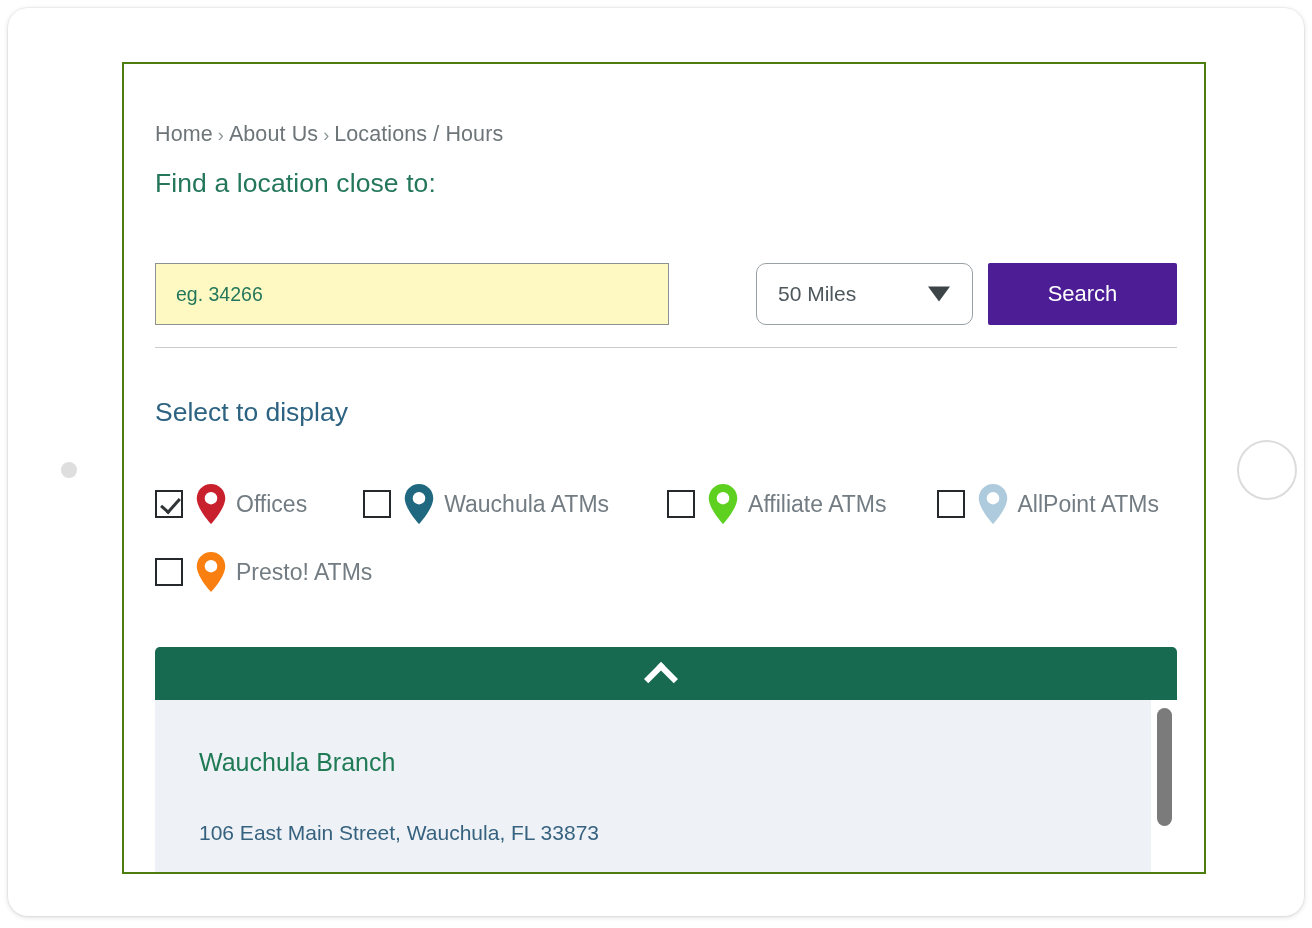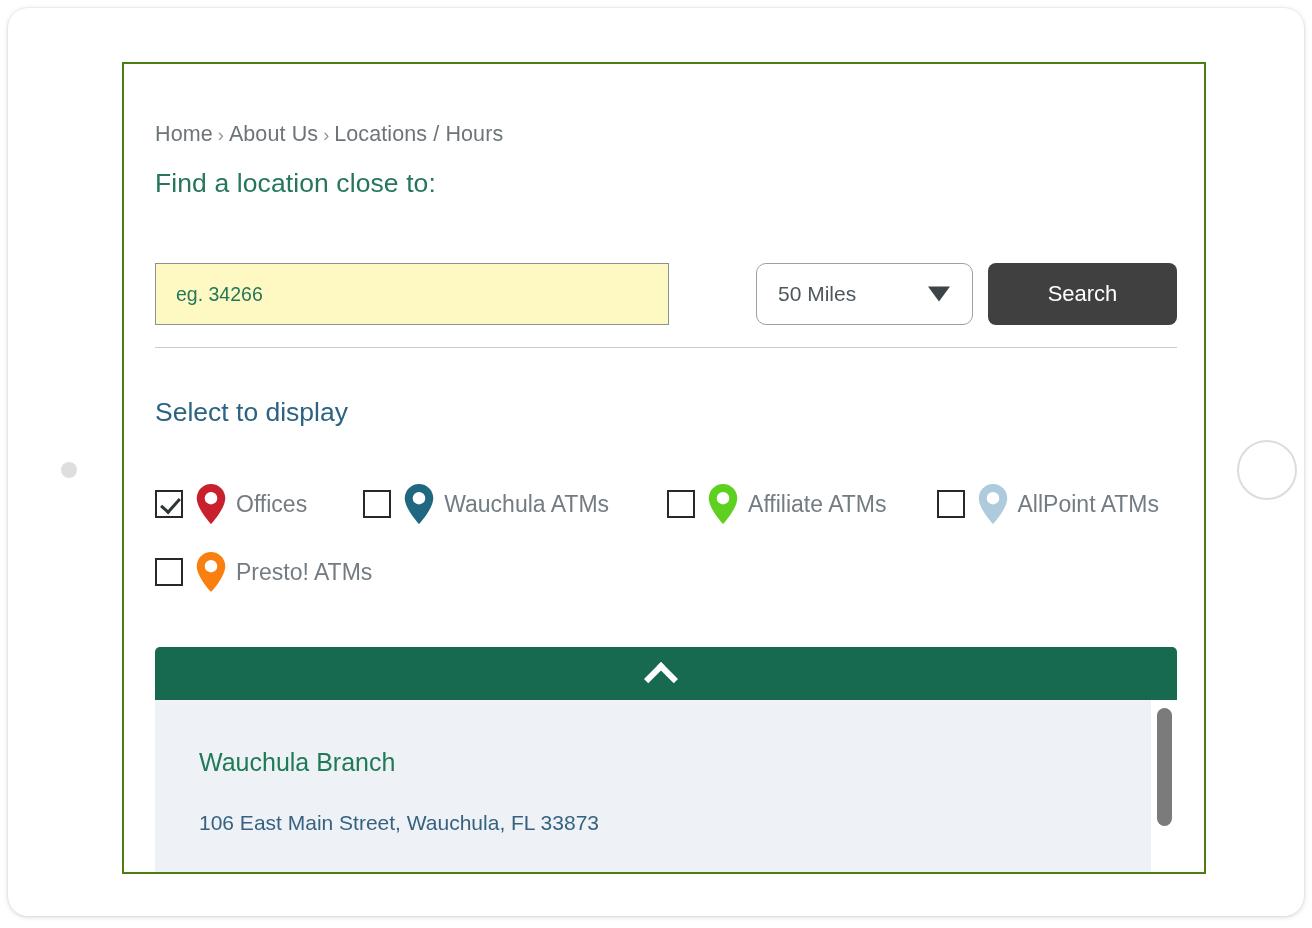--- a/index.html
+++ b/index.html
@@ -149,27 +149,27 @@
     border-right: 11px solid transparent;
     border-top: 15px solid #3d4448;
   }
 
   #search-button {
     position: absolute;
     left: 833px;
     top: 54px;
     width: 189px;
     height: 62px;
-    background: #404040;
+    background: #4c1d95;
     border: none;
     color: #ffffff;
     font-family: "Liberation Sans", sans-serif;
     font-size: 22px;
     cursor: pointer;
-    border-radius: 8px;
+    border-radius: 2px;
   }
 
   
   #divider {
     position: absolute;
     top: 283px;
     left: 0;
     width: 1022px;
     height: 1px;
     background: #c9cdcf;
@@ -278,21 +278,21 @@
   .result-item {
     padding: 48px 0 0 44px;
   }
   .result-title {
     font-size: 25px;
     font-weight: normal;
     color: #1f7a55;
     white-space: nowrap;
   }
   .result-address {
-    margin-top: 34px;
+    margin-top: 44px;
     font-size: 21px;
     color: #36627f;
     white-space: nowrap;
   }
   #results-scroll-track {
     position: absolute;
     right: 0;
     top: 0;
     width: 26px;
     height: 247px;

